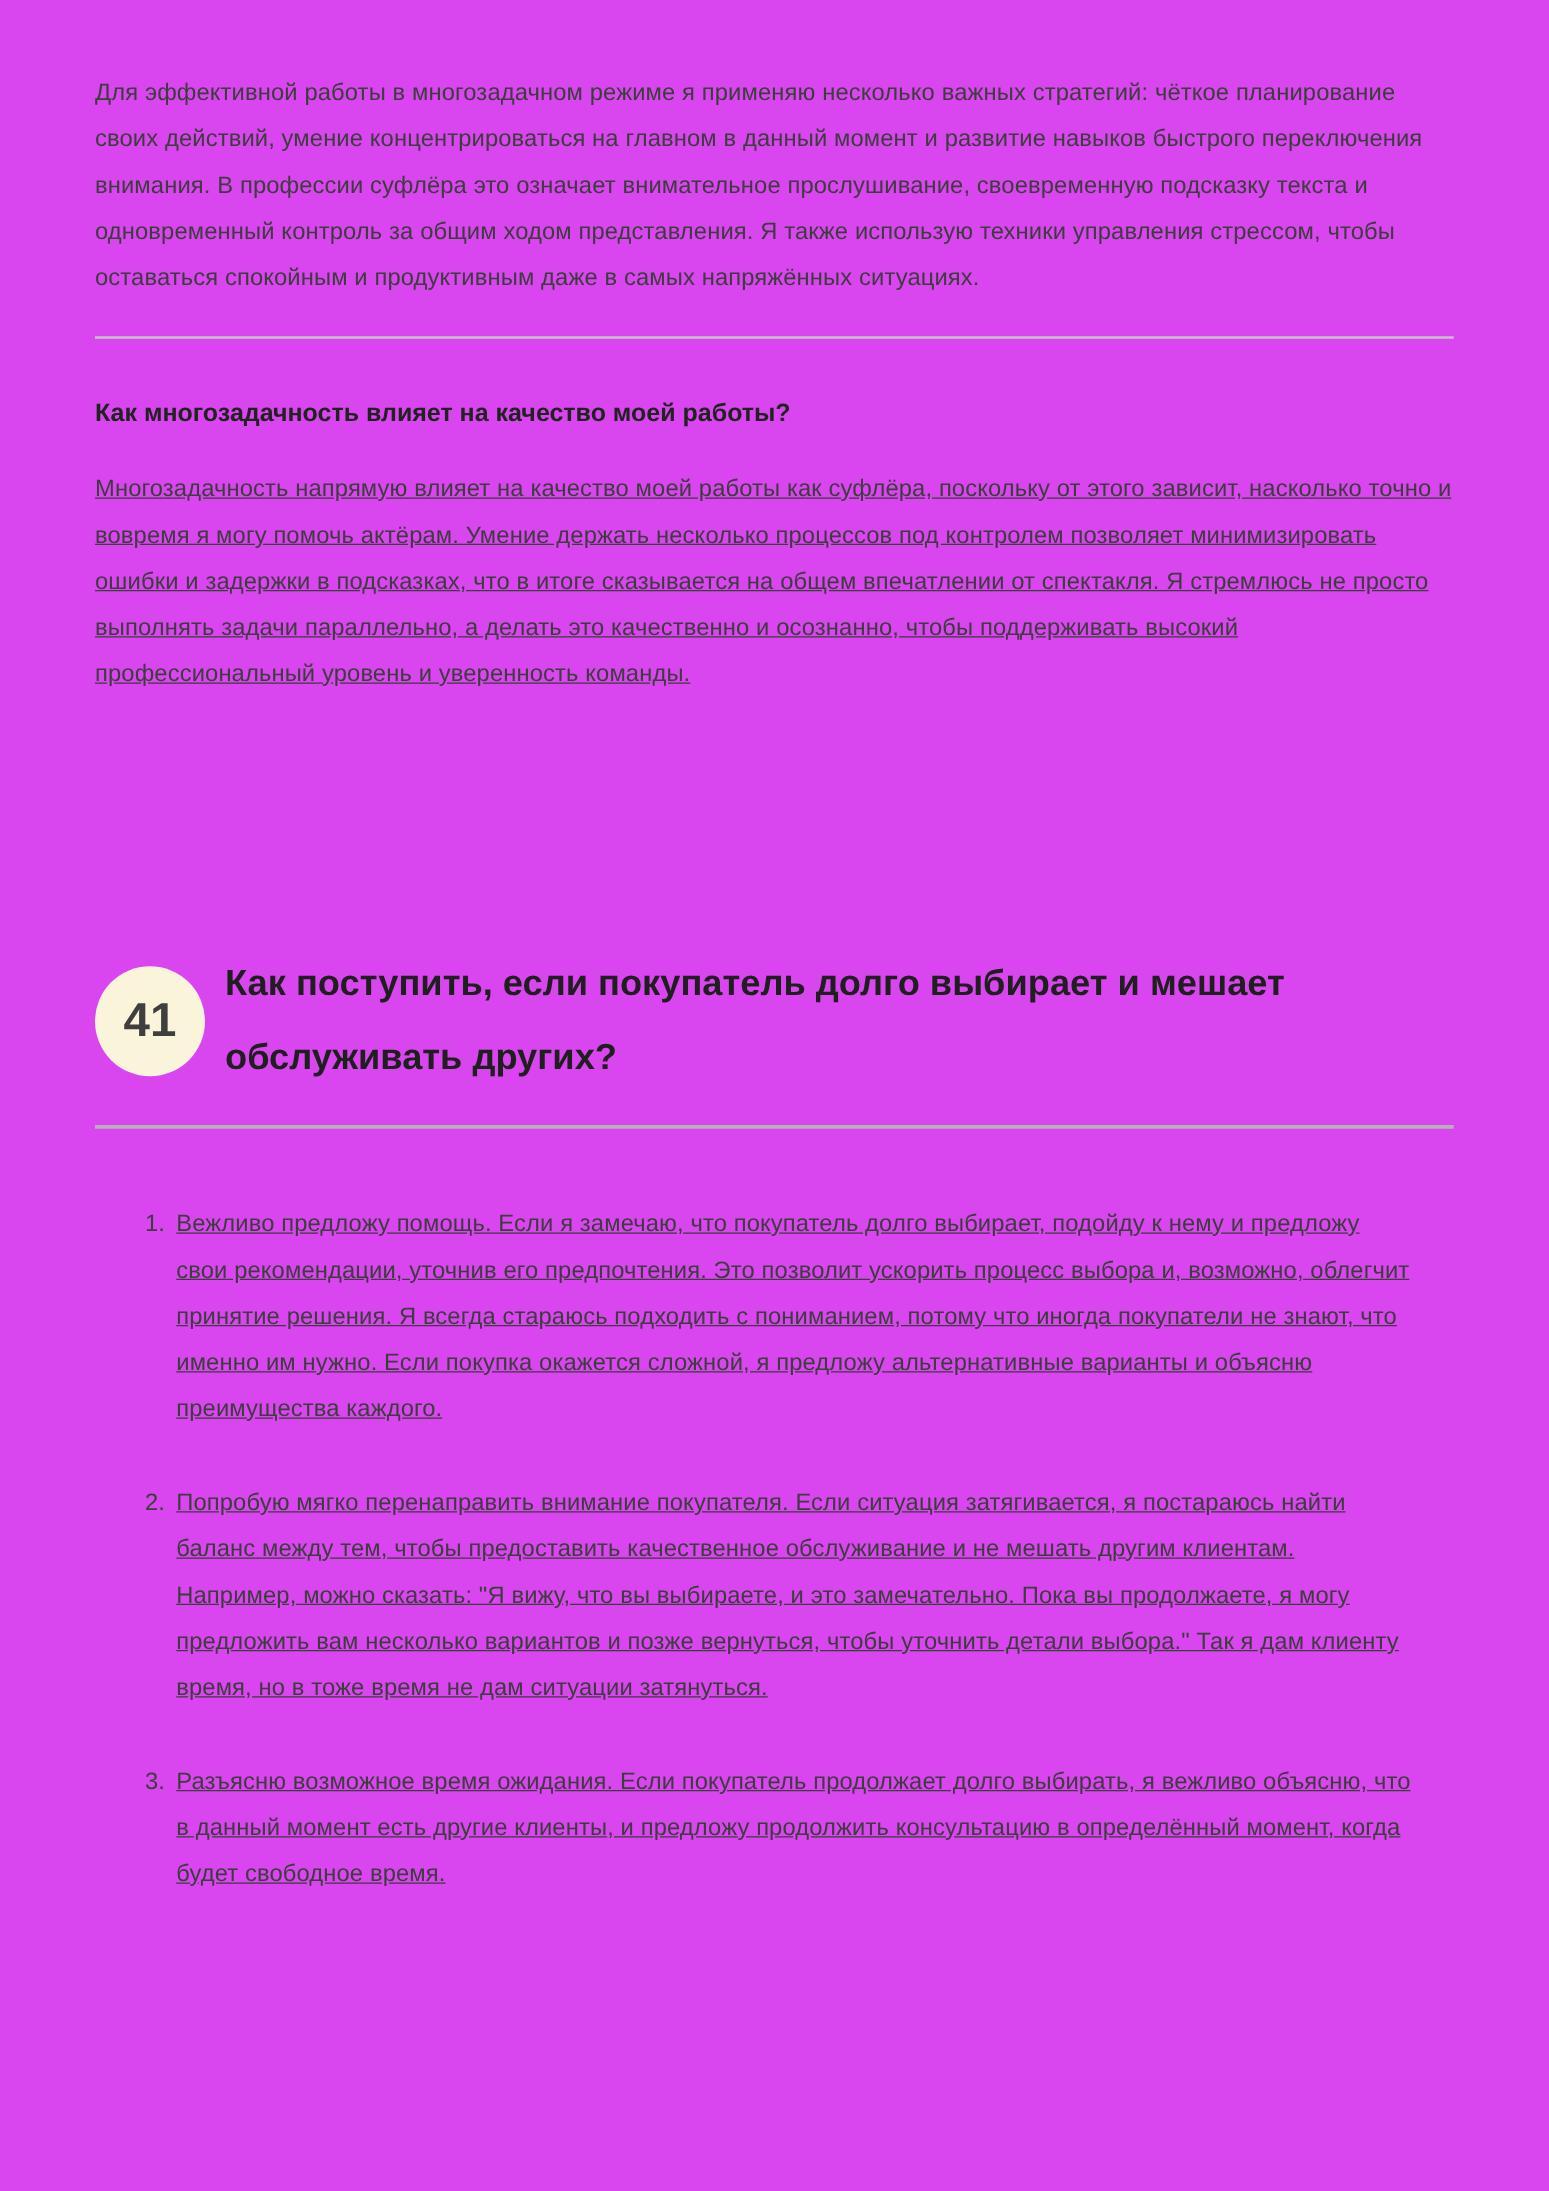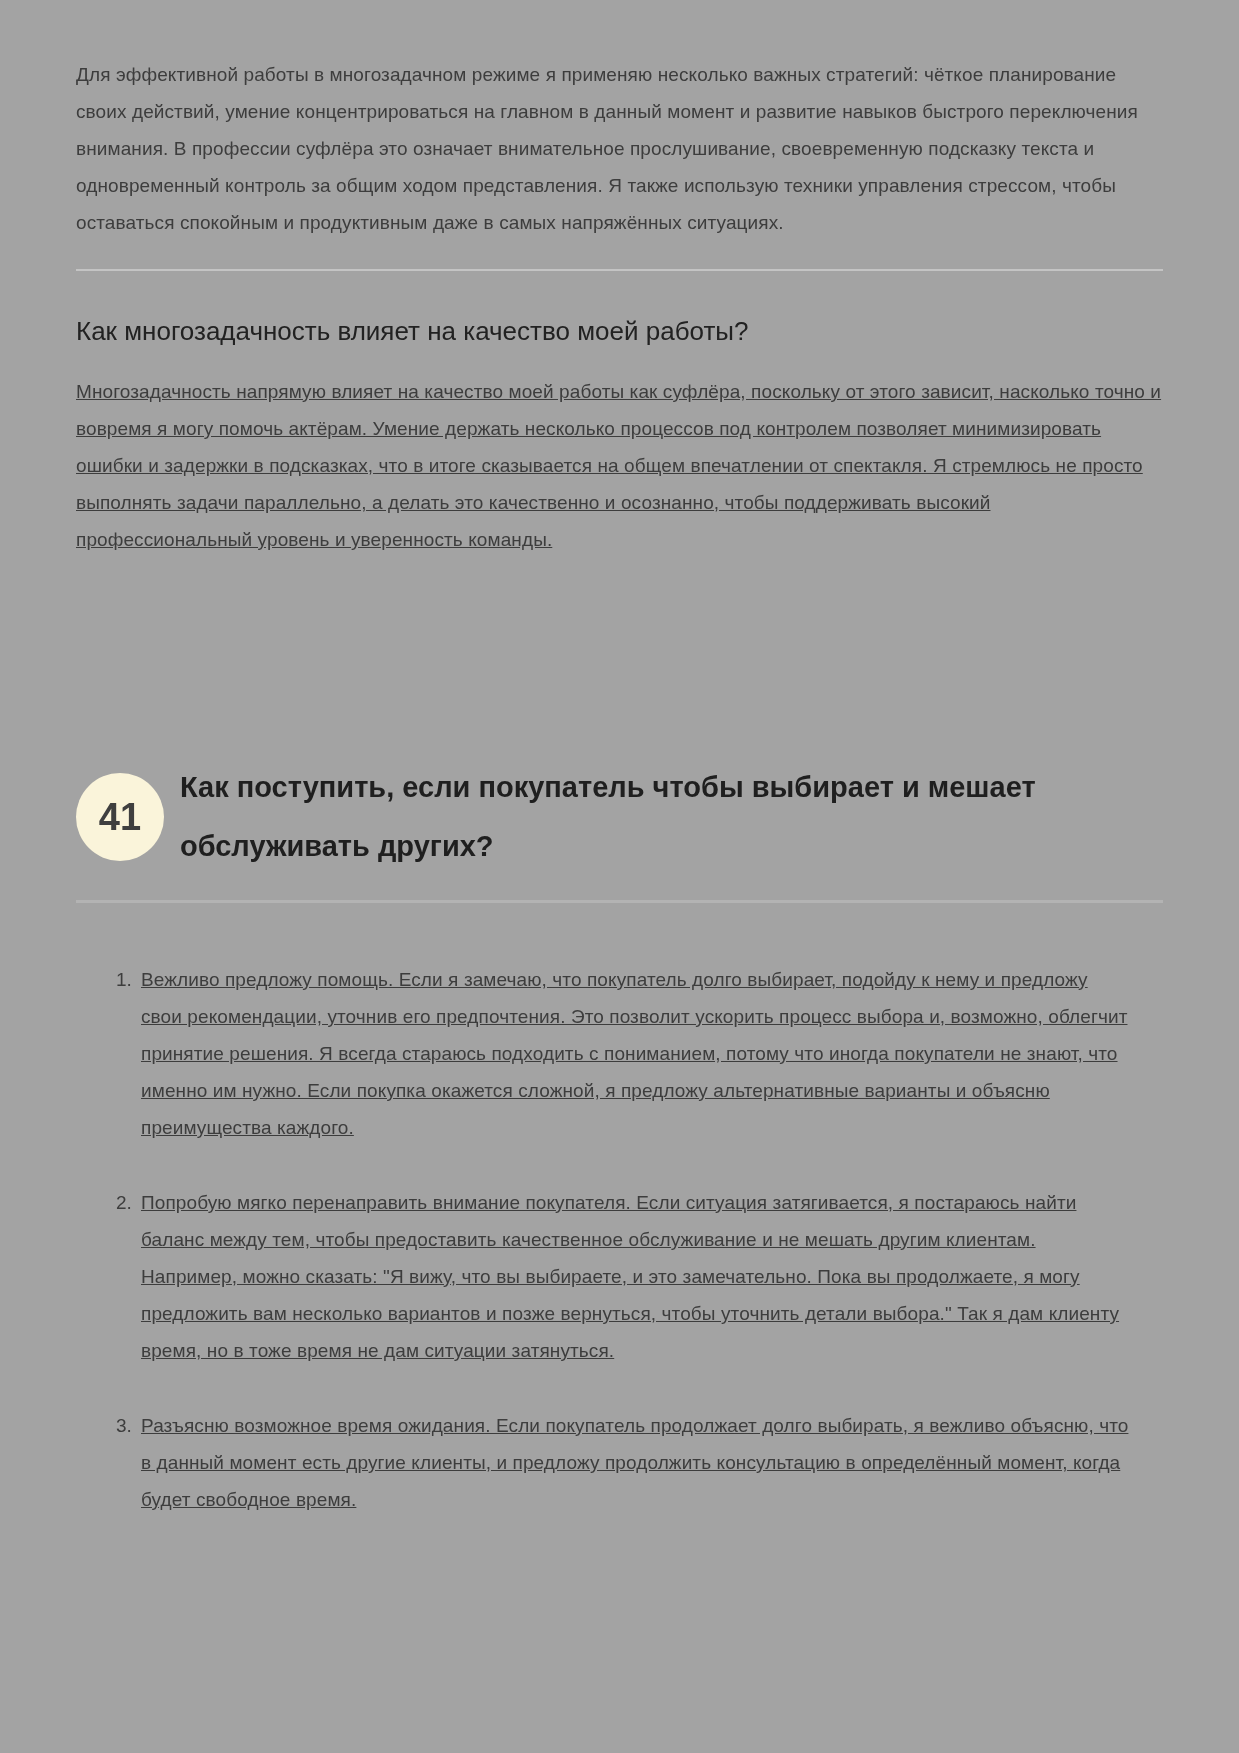--- a/index.html
+++ b/index.html
@@ -3,40 +3,40 @@
 <meta charset="utf-8">
 <style>
   * { box-sizing: border-box; }
   html, body { margin: 0; padding: 0; background: #ffffff; }
   body { font-family: "Liberation Sans", "DejaVu Sans", sans-serif; }
 
   .page {
     width: 1239px;
     min-height: 1753px;
     margin: 0 auto;
-    background: #a3a3a3;
+    background: #d946ef;
     padding: 56px 76px 40px 76px;
   }
 
   .body-text {
     font-size: 19px;
     line-height: 37px;
     color: #3d3d3d;
     margin: 0;
     letter-spacing: 0.1px;
   }
 
   hr.divider { border: none; margin: 0; }
   hr.divider.thin  { height: 2px; background: #c4c4c4; margin-top: 28px; }
   hr.divider.thick { height: 3px; background: #b3b3b3; margin-top: 24px; }
 
   .sub-heading {
-    font-size: 26px;
+    font-size: 20px;
     line-height: 28px;
-    font-weight: 400;
+    font-weight: 700;
     color: #222222;
     margin: 46px 0 0 0;
   }
 
   .sub-answer { margin-top: 28px; text-decoration: underline; }
 
   .question-section { margin-top: 200px; }
 
   .question-header {
     display: flex;
@@ -110,21 +110,21 @@
   <h3 class="sub-heading">Как многозадачность влияет на качество моей работы?</h3>
 
   <p class="body-text sub-answer">Многозадачность напрямую влияет на качество моей работы как суфлёра, поскольку от этого зависит, насколько точно и вовремя я могу помочь актёрам. Умение держать несколько процессов под контролем позволяет минимизировать ошибки и задержки в подсказках, что в итоге сказывается на общем впечатлении от спектакля. Я стремлюсь не просто выполнять задачи параллельно, а делать это качественно и осознанно, чтобы поддерживать высокий профессиональный уровень и уверенность команды.</p>
 
   <section class="question-section">
 
     <div class="question-header">
       <div class="question-badge">
         <span class="badge-number">41</span>
       </div>
-      <h2 class="question-title">Как поступить, если покупатель чтобы выбирает и мешает обслуживать других?</h2>
+      <h2 class="question-title">Как поступить, если покупатель долго выбирает и мешает обслуживать других?</h2>
     </div>
 
     <hr class="divider thick">
 
     <ol class="answer-list">
       <li class="answer-item">
         <span class="answer-number">1.</span>
         <span class="answer-text">Вежливо предложу помощь. Если я замечаю, что покупатель долго выбирает, подойду к нему и предложу свои рекомендации, уточнив его предпочтения. Это позволит ускорить процесс выбора и, возможно, облегчит принятие решения. Я всегда стараюсь подходить с пониманием, потому что иногда покупатели не знают, что именно им нужно. Если покупка окажется сложной, я предложу альтернативные варианты и объясню преимущества каждого.</span>
       </li>
       <li class="answer-item">

